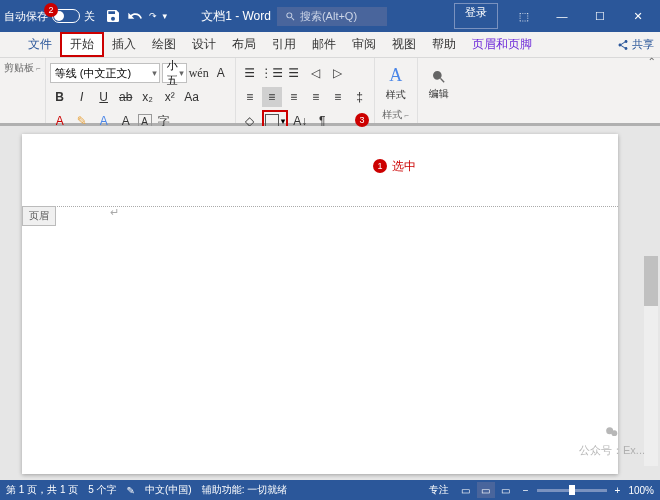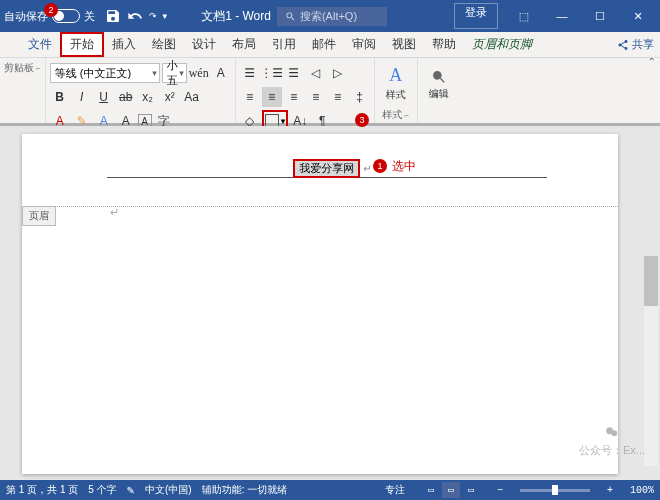--- a/index.html
+++ b/index.html
@@ -14,21 +14,21 @@
   .title-center { flex: 1; font-size: 12px; display:flex; align-items:center; justify-content:center; gap:6px;}
   .search-box { background: #49659c; padding: 2px 8px; font-size: 11px; color:#cdd6e8; display:flex; align-items:center; gap:4px; width:110px;}
   .win-btns { display: flex; gap: 2px; margin-left: 33px; }
   .win-btn { width: 36px; height: 26px; display:flex; align-items:center; justify-content:center; fill:#fff; font-size:11px;}
   .login-btn { border:1px solid #7a92bf; padding:1px 10px; margin-right:6px; font-size:11px;}
   
   .tabs { height: 26px; background: #f3f2f1; display: flex; align-items: stretch; border-bottom: 1px solid #d9d9d9; }
   .tab { padding: 0 8px; display: flex; align-items: center; font-size: 12px; color: #333; cursor: pointer; }
   .tab.file { color: #2b579a; font-weight: 500; padding-left:28px;}
   .tab.active-red { border: 2px solid #c00; background:#fff;}
-  .tab.contextual { color: #14532d; font-style: italic; }
+  .tab.contextual { color: #6d28d9; }
   .share { margin-left: auto; margin-right: 6px; color:#2b579a; display:flex; align-items:center; gap:3px;}
   .annot-circle { position:absolute; width:14px; height:14px; background:#c00; color:#fff; border-radius:50%; font-size:9px; display:flex; align-items:center; justify-content:center; z-index:10;}
 
   .ribbon { height: 68px; background: #f3f2f1; display: flex; border-bottom: 3px solid #b0b0b0; }
   .group { display: flex; flex-direction: column; border-right: 1px solid #e0e0e0; padding: 2px 4px 0; }
   .group-body { flex: 1; display: flex; align-items: center; gap: 2px; }
   .group-label { text-align: center; font-size: 10px; color: #666; padding: 1px 0; display:flex; justify-content:center; align-items:center; gap:2px;}
   .dlg { font-size:8px; color:#999;}
   .big-btn { display:flex; flex-direction:column; align-items:center; justify-content:center; width:34px; gap:2px; font-size:10px; color:#333;}
   .row { display:flex; align-items:center; gap:2px; height:22px;}
@@ -44,21 +44,21 @@
   .header-line { border-bottom:1px solid #555; width:440px; margin-top:-1px;}
   .dashed { position:absolute; left:0; right:0; border-top:1px dotted #aaa;}
   .header-tab { position:absolute; left:0; background:#f0f0f0; border:1px solid #bbb; padding:2px 6px; font-size:10px; color:#555;}
   .annot-text { position:absolute; color:#c00; font-size:12px; font-weight:500;}
   .cursor-mark { color:#aaa; font-size:11px; position:absolute;}
   
   .scrollbar-v { position:absolute; right:2px; top:130px; width:14px; bottom:20px; background:#eee;}
   .scrollbar-v .thumb { background:#c0c0c0; width:100%; height:50px;}
   
   .statusbar { position:absolute; bottom:0; left:0; right:0; height:20px; background:#2b579a; color:#fff; display:flex; align-items:center; font-size:10px; padding:0 6px; gap:10px;}
-  .status-right { margin-left:auto; display:flex; align-items:center; gap:17px;font-family:Liberation Mono, monospace;}
+  .status-right { margin-left:auto; display:flex; align-items:center; gap:8px;}
   .zoom-slider { width:70px; height:3px; background:#7a92bf; position:relative;}
   .zoom-slider::after { content:''; width:6px; height:10px; background:#fff; position:absolute; left:32px; top:-4px;}
   .view-icons { display:flex; gap:2px;}
   .view-icons span { width:18px; height:16px; display:inline-flex; align-items:center; justify-content:center; border:1px solid transparent;}
   
   .watermark { position:absolute; right:15px; bottom:28px; font-size:11px; color:#999; opacity:0.7; display:flex; align-items:center; gap:4px;flex-direction:column;}
 </style>
 </head>
 <body>
 
@@ -228,27 +228,20 @@
     <div class="group-label">&nbsp;</div>
   </div>
 
   <div style="position:absolute; right:4px; top:56px; font-size:10px; color:#666;">⌃</div>
 </div>
 
 <div class="annot-circle" style="left:355px; top:113px;">3</div>
 
 <div class="doc-area">
   <div class="page">
-    <div class="header-area">
-      <div style="text-align:center; position:relative;">
-        <span class="header-text-box">我爱分享网</span>
-        <span style="font-size:10px; color:#888;">↵</span>
-      </div>
-      <div class="header-line"></div>
-    </div>
     <div class="dashed" style="top:72px;"></div>
     <div class="header-tab" style="top:72px;">页眉</div>
     <span class="cursor-mark" style="top:72px; left:88px;">↵</span>
   </div>
   <div class="annot-circle" style="left:373px; top:33px;">1</div>
   <div class="annot-text" style="left:392px; top:32px;">选中</div>
 
   <div class="scrollbar-v">
       <div class="thumb"></div>
     </div>

